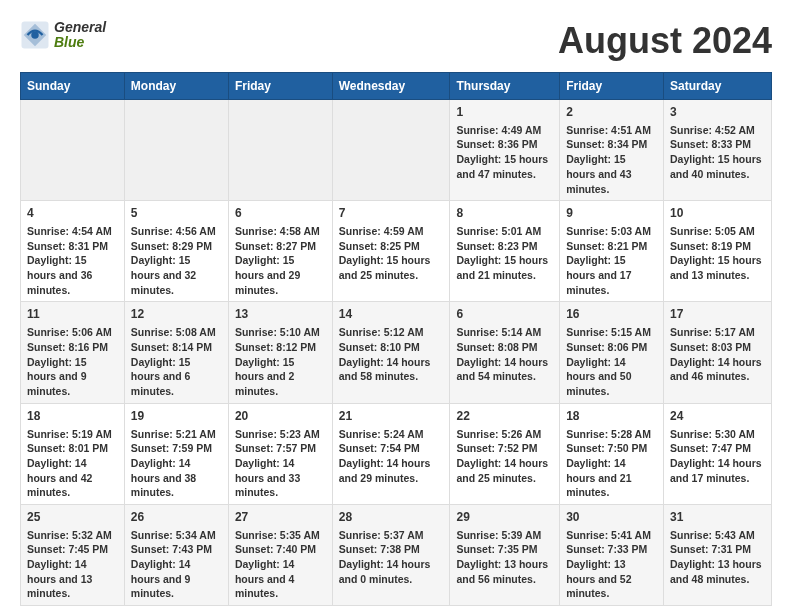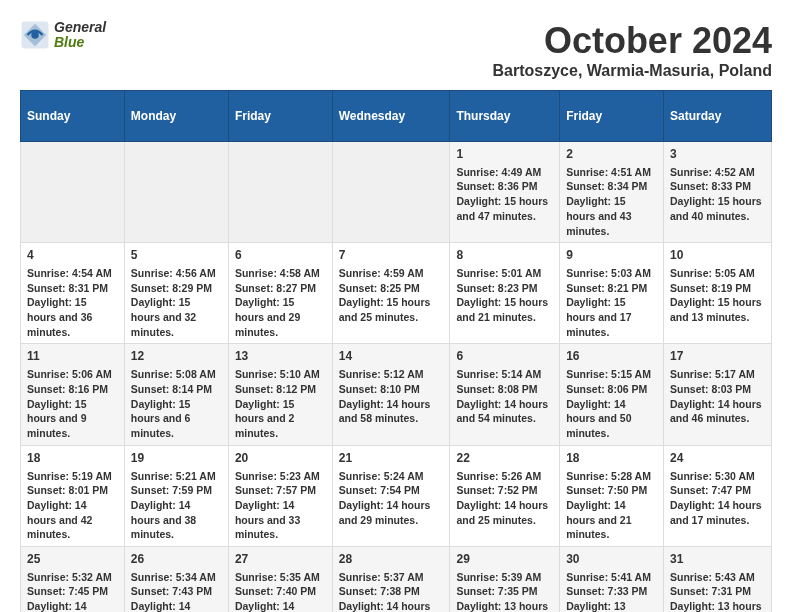--- a/index.html
+++ b/index.html
@@ -57,21 +57,21 @@
     table {
       width: 100%;
       border-collapse: collapse;
       font-size: 11px;
     }
     thead tr {
       background-color: #2060a0;
       color: white;
     }
     thead th {
-      padding: 18px 6px;
+      padding: 6px 6px;
       text-align: left;
       font-size: 12px;
       font-weight: bold;
       border: 1px solid #1a4d80;
     }
     tbody tr {
       border-bottom: 1px solid #ccc;
     }
     tbody td {
       padding: 4px 6px;
@@ -113,22 +113,21 @@
       <polygon points="20,5 35,20 20,35 5,20" fill="#2060a0" opacity="0.3"></polygon>
       <path d="M10,20 Q20,8 30,20" stroke="#2060a0" stroke-width="3" fill="none"></path>
       <circle cx="20" cy="20" r="5" fill="#2060a0"></circle>
     </svg>
     <div class="logo-text">
       <span class="logo-general">General</span>
       <span class="logo-blue">Blue</span>
     </div>
   </div>
   <div class="title-section">
-    <div class="main-title">October 2024</div>
-    <div class="subtitle">Bartoszyce, Warmia-Masuria, Poland</div>
+    <div class="main-title">August 2024</div>
   </div>
 </div>
 
 <table>
   <thead>
     <tr>
     <th>Sunday</th>
         <th>Monday</th>
         <th>Friday</th>
         <th>Wednesday</th>

